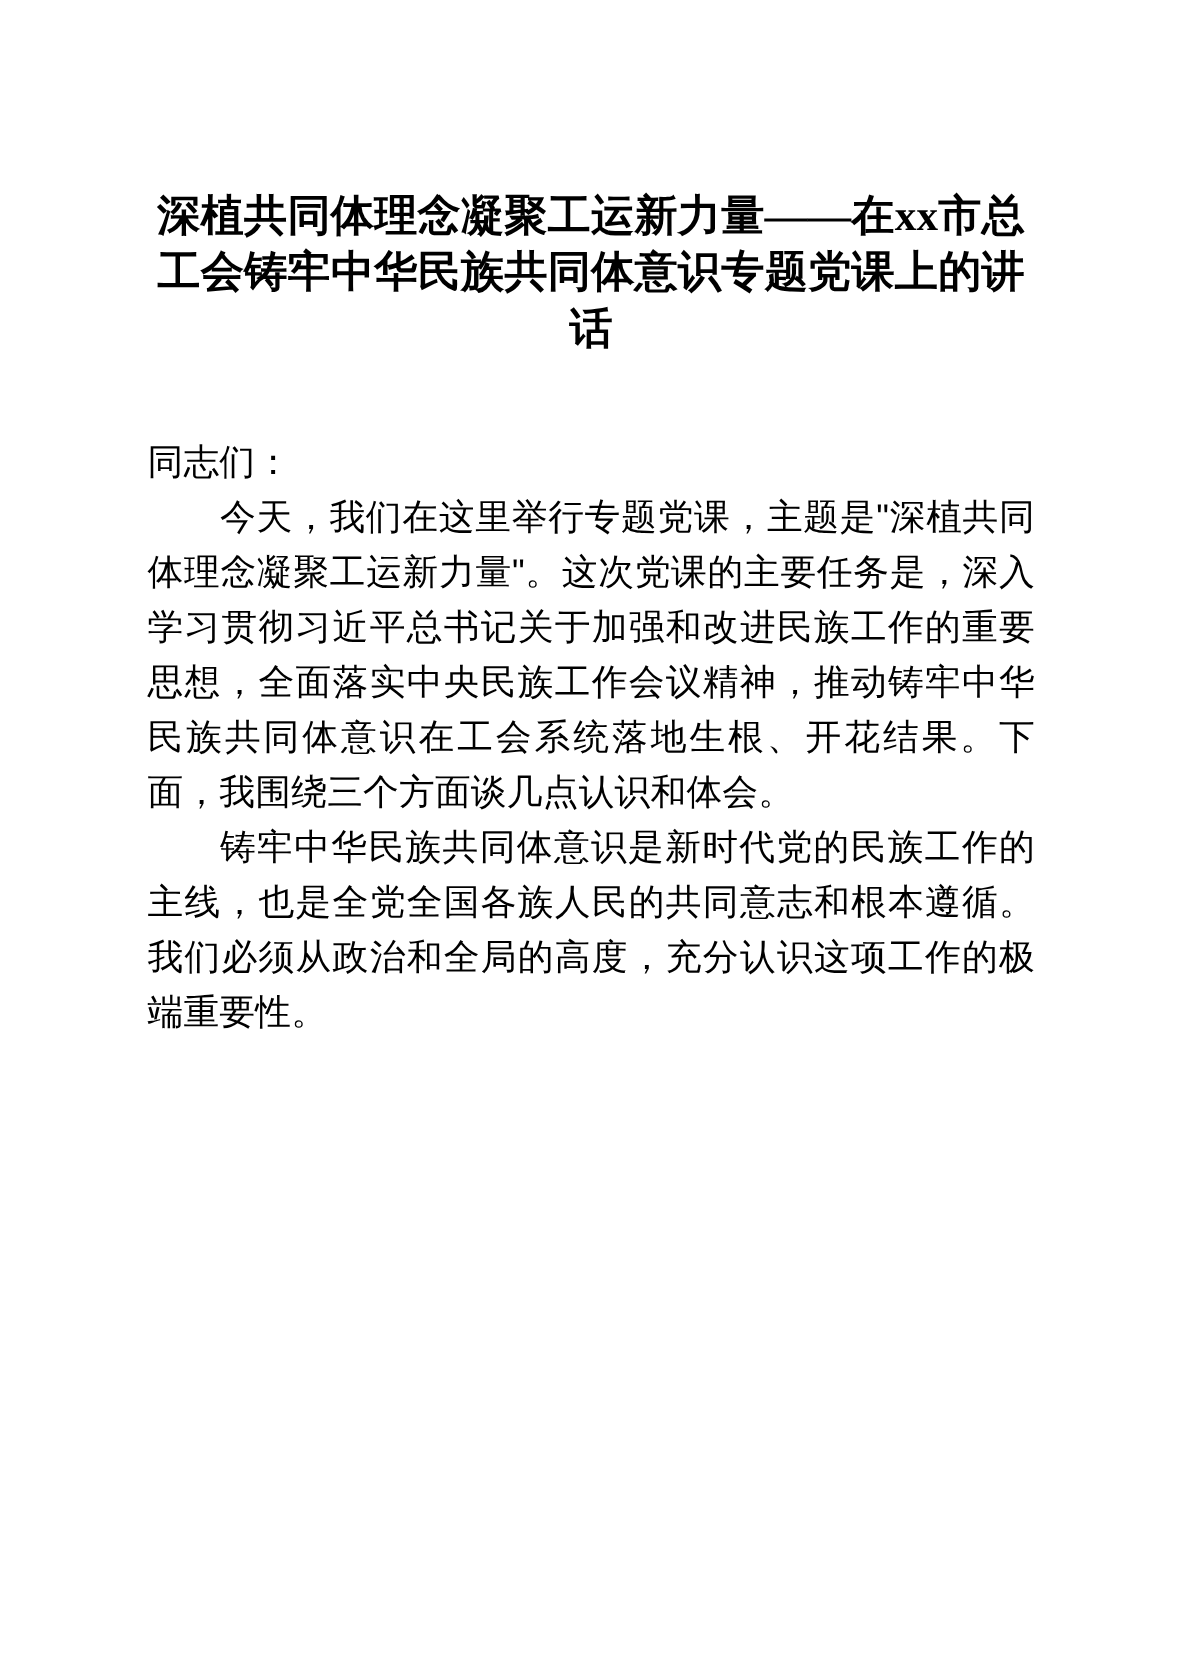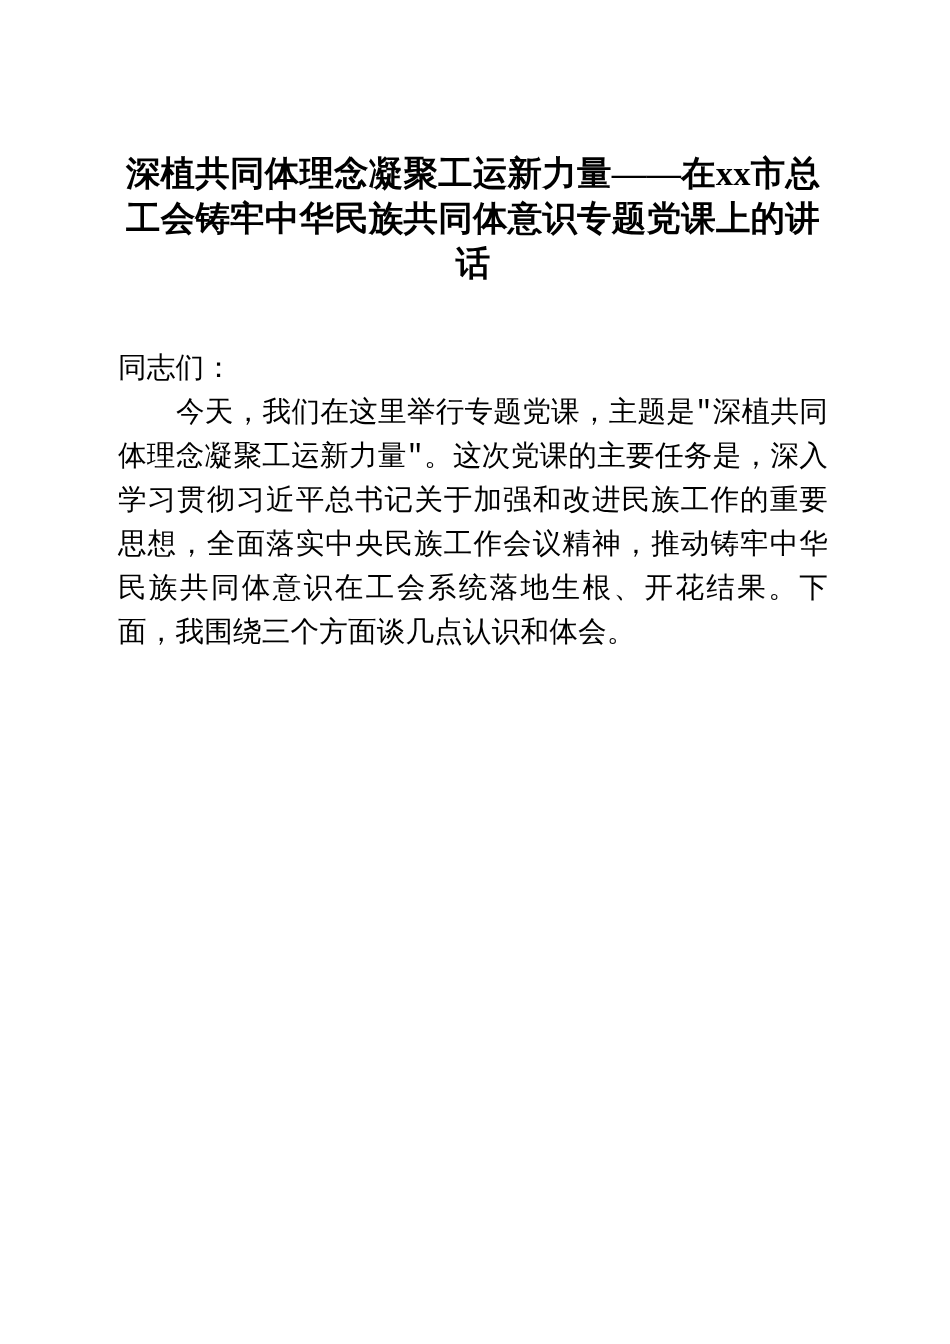--- a/index.html
+++ b/index.html
@@ -41,21 +41,21 @@
     word-break: break-all;
   }
 
   
   .title-gap {
     height: 62px;
   }
 
   
   .para {
-    font-family: Liberation Mono, monospace;
+    font-family: Liberation Sans, sans-serif;
     font-size: 28.6px;
     line-height: 44px;
     color: #000000;
     margin: 0;
     padding: 0;
     text-align: justify;
     text-justify: inter-character;
     word-break: break-all;
     letter-spacing: 0.15px;
   }
@@ -90,16 +90,17 @@
       <span>深植共同体理念凝聚工运新力量——在xx市</span><span>总工会铸牢中华民族共同体意识专题党课上的</span><span>讲话</span>
     </h1>
 
     <div class="title-gap"></div>
 
     <p class="para">同志们：</p>
 
     <p class="para indent">今天，我们在这里举行专题党课，主题是"深植共同体理念凝聚工运新力量"。这次党课的主要任务是，深入学习贯彻习近平总书记关于加强和改进民族工作的重要思想，全面落实中央民族工作会议精神，推动铸牢中华民族共同体意识在工会系统落地生根、开花结果。下面，我围绕三个方面谈几点认识和体会。</p>
 
 
+    <p class="para indent">铸牢中华民族共同体意识是新时代党的民族工作的主线，也是全党全国各族人民的共同意志和根本遵循。我们必须从政治和全局的高度，充分认识这项工作的极端重要性。</p>
 
 
   </div>
 </div>
 
 </body></html>

